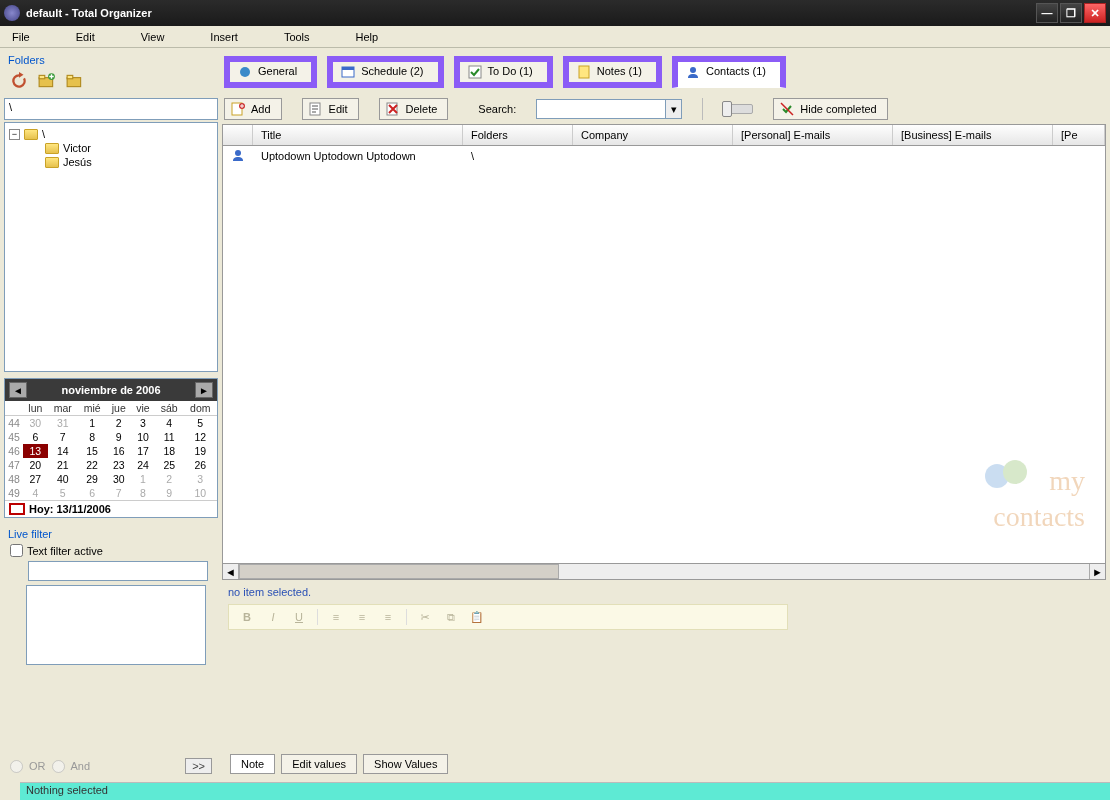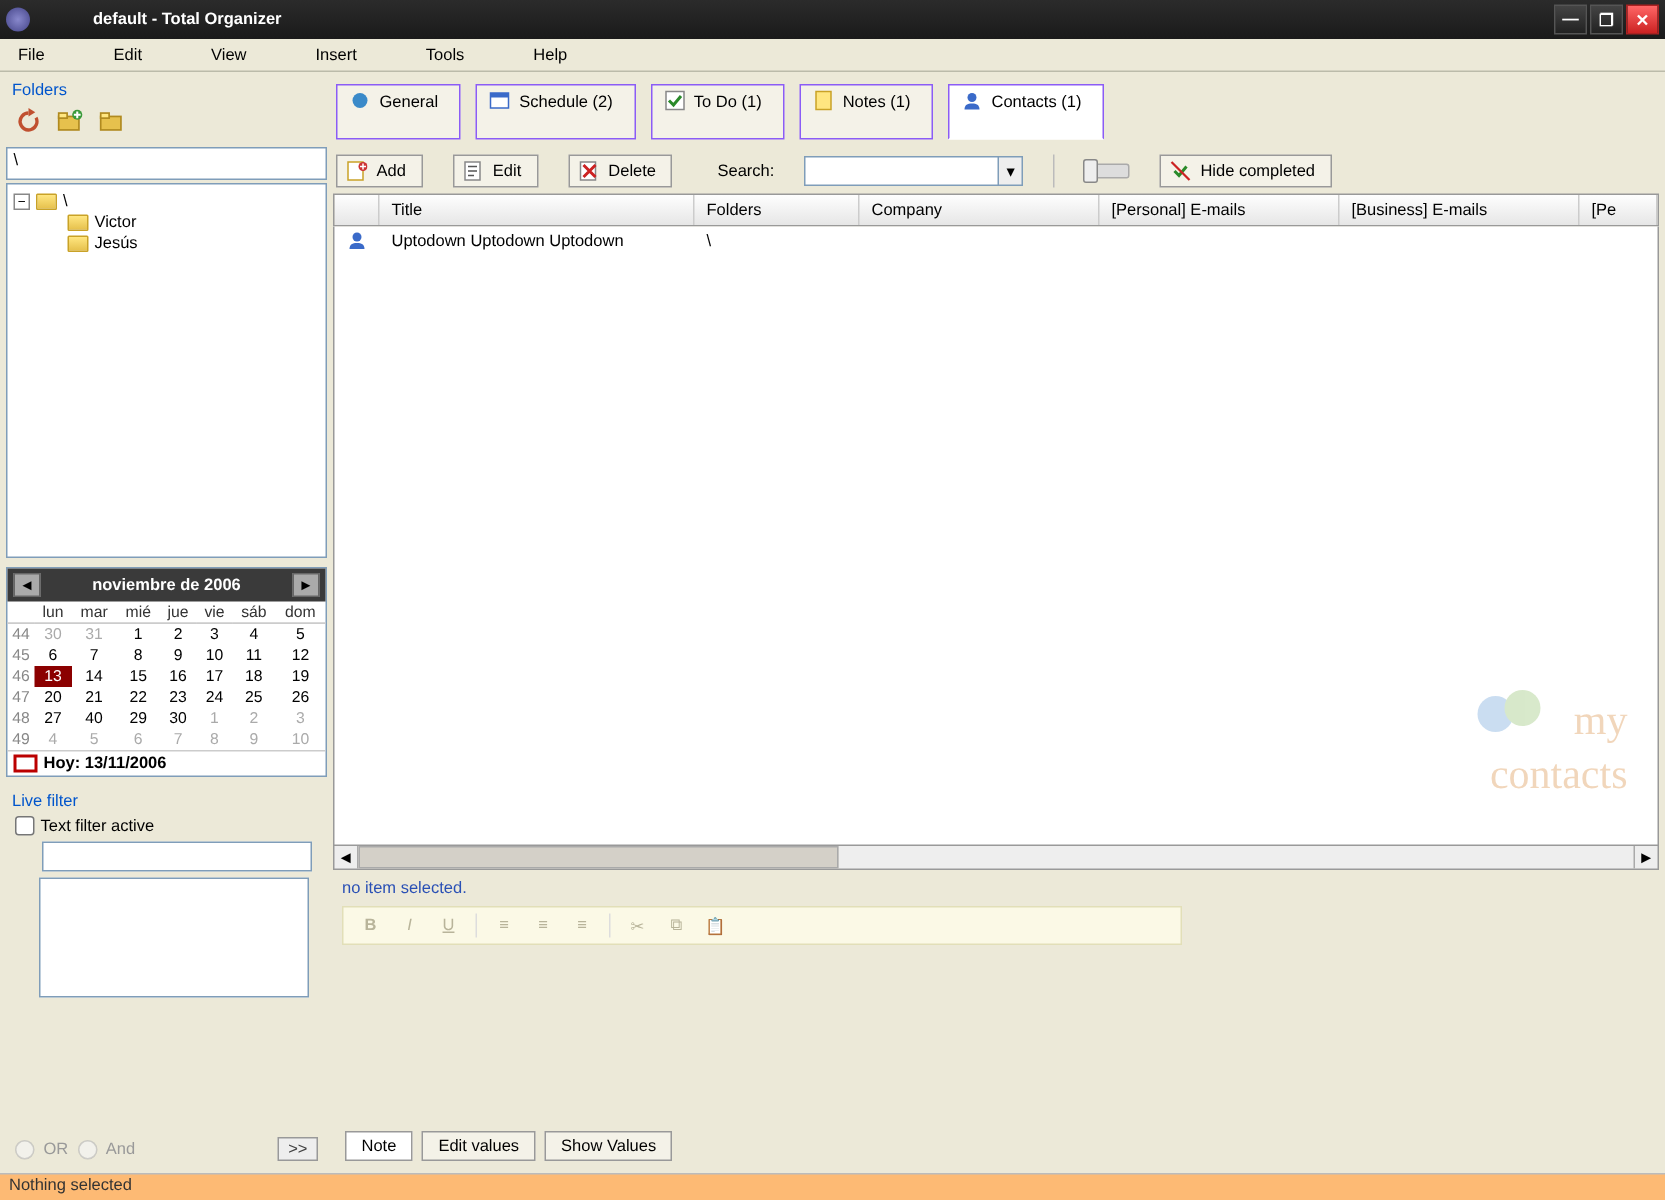--- a/index.html
+++ b/index.html
@@ -1,17 +1,17 @@
 <!DOCTYPE html>
 <html><head>
 <meta charset="utf-8">
 <style>
 * { box-sizing: border-box; margin: 0; padding: 0; font-family: Tahoma, Arial, sans-serif; font-size: 11px; }
 body { background: #ece9d8; width: 1110px; height: 800px; overflow: hidden; color: #000; }
-.titlebar { background: linear-gradient(to bottom, #2b2b2b, #1a1a1a); height: 26px; display: flex; align-items: center; padding: 0 4px; color: #fff; gap: 36px; }
+.titlebar { background: linear-gradient(to bottom, #2b2b2b, #1a1a1a); height: 26px; display: flex; align-items: center; padding: 0 4px; color: #fff; }
 .titlebar .app-icon { width: 16px; height: 16px; background: radial-gradient(circle,#88c,#448); border-radius: 50%; margin-right: 6px; }
 .titlebar .title { flex: 1; font-weight: bold; }
 .winbtns { display: flex; gap: 2px; }
 .winbtn { width: 22px; height: 20px; display: flex; align-items: center; justify-content: center; font-weight: bold; border: 1px solid #555; background: linear-gradient(#444,#222); color:#fff; cursor:pointer; }
 .winbtn.close { background: linear-gradient(#f66,#c22); border-color:#a22; }
 .menubar { background: #ece9d8; height: 22px; display: flex; align-items: center; padding: 0 4px; border-bottom: 1px solid #bba; gap: 30px; }
 .menubar .menuitem { padding: 2px 8px; cursor: pointer; }
 .content { display: flex; height: calc(800px - 26px - 22px - 18px); }
 .leftpane { width: 222px; padding: 4px; display: flex; flex-direction: column; gap: 2px; }
 .section-label { color: #0055cc; padding: 2px 4px; }
@@ -35,21 +35,21 @@
 .cal-foot { display: flex; align-items: center; gap: 4px; padding: 2px 4px; border-top: 1px solid #ccc; }
 .cal-foot .mark { width: 16px; height: 12px; border: 2px solid #b00; }
 .livefilter { margin-top: 6px; flex: 1; display: flex; flex-direction: column; }
 .lf-row { display: flex; align-items: center; gap: 4px; padding: 2px 6px; }
 .lf-input { width: 180px; height: 20px; border: 1px solid #7f9db9; background:#fff; }
 .lf-textarea { width: 180px; height: 80px; border: 1px solid #7f9db9; background:#fff; margin: 2px 0 2px 22px; }
 .lf-bottom { display: flex; align-items: center; gap: 6px; padding: 4px 6px; color: #999; margin-top:auto; }
 .lf-bottom .go { margin-left: auto; border: 1px solid #999; padding: 1px 6px; background:#eee; color:#444; }
 .rightpane { flex: 1; display: flex; flex-direction: column; padding: 4px 4px 0 0; }
 .tabs { display: flex; gap: 10px; padding: 4px 2px 6px; }
-.tab { border: 1px solid #8b5cf6; background: #f4f2e8; padding: 3px 14px 18px 8px; display: flex; align-items: flex-end; gap: 6px; cursor: pointer; }
+.tab { border: 6px solid #8b5cf6; background: #f4f2e8; padding: 3px 14px 3px 8px; display: flex; align-items: flex-start; gap: 6px; cursor: pointer; }
 .tab.active { background: #fff; border-bottom: 1px solid #fff; }
 .tab-icon { width: 14px; height: 14px; }
 .toolbar { display: flex; align-items: center; gap: 20px; padding: 4px 2px; }
 .tbtn { border: 1px solid #999; background: #f4f2e8; padding: 3px 10px 3px 6px; display: flex; align-items: center; gap: 6px; cursor: pointer; }
 .search-lbl { margin-left: 10px; }
 .search-input { width: 130px; height: 20px; border: 1px solid #7f9db9; background:#fff; display:flex; align-items:center; }
 .search-dd { width: 16px; height: 20px; border:1px solid #7f9db9; border-left:none; background:#eee; display:flex; align-items:center; justify-content:center; cursor:pointer; }
 .sep { width: 1px; height: 22px; background: #bbb; }
 .slider { width: 30px; height: 10px; background:#ddd; border:1px solid #aaa; border-radius:2px; position:relative; }
 .slider .thumb { width: 10px; height: 16px; background:#eee; border:1px solid #888; border-radius:2px; position:absolute; left:-2px; top:-4px; }
@@ -69,21 +69,21 @@
 .hscroll .sbtn.r { border-left:1px solid #aaa; border-right:none; margin-left:auto; }
 .hscroll .track { flex:1; position:relative; }
 .hscroll .thumb { position:absolute; left:0; top:0; width:320px; height:100%; background:#d4d0c8; border:1px solid #aaa; }
 .detail { padding: 4px 2px 4px 6px; }
 .detail .noitem { color:#2a50b5; padding: 2px 0 6px; }
 .rte { background:#fbf9e6; border:1px solid #e2dfb8; width: 560px; height: 26px; display:flex; align-items:center; gap:10px; padding:0 10px; color:#b8b49a; }
 .rte .rtebtn { width:16px; height:16px; display:flex; align-items:center; justify-content:center; }
 .bot-tabs { display:flex; gap:6px; padding: 4px 2px; margin-top: 120px; }
 .bot-tabs .btab { border:1px solid #999; background:#f4f2e8; padding:3px 10px; cursor:pointer; }
 .bot-tabs .btab.active { background:#fff; }
-.statusbar { height: 18px; background:#fdba74; border-top:1px solid #bbb; padding: 1px 6px; font-size: 11px; color:#333; }
+.statusbar { height: 18px; background:#5eead4; border-top:1px solid #bbb; padding: 1px 6px; font-size: 11px; color:#333;margin-left:20px; }
 input[type=checkbox], input[type=radio] { margin: 0; }
 </style>
 </head>
 <body>
 
 <div class="titlebar">
   <div class="app-icon"></div>
   <div class="title">default - Total Organizer</div>
   <div class="winbtns">
     <div class="winbtn">—</div>

